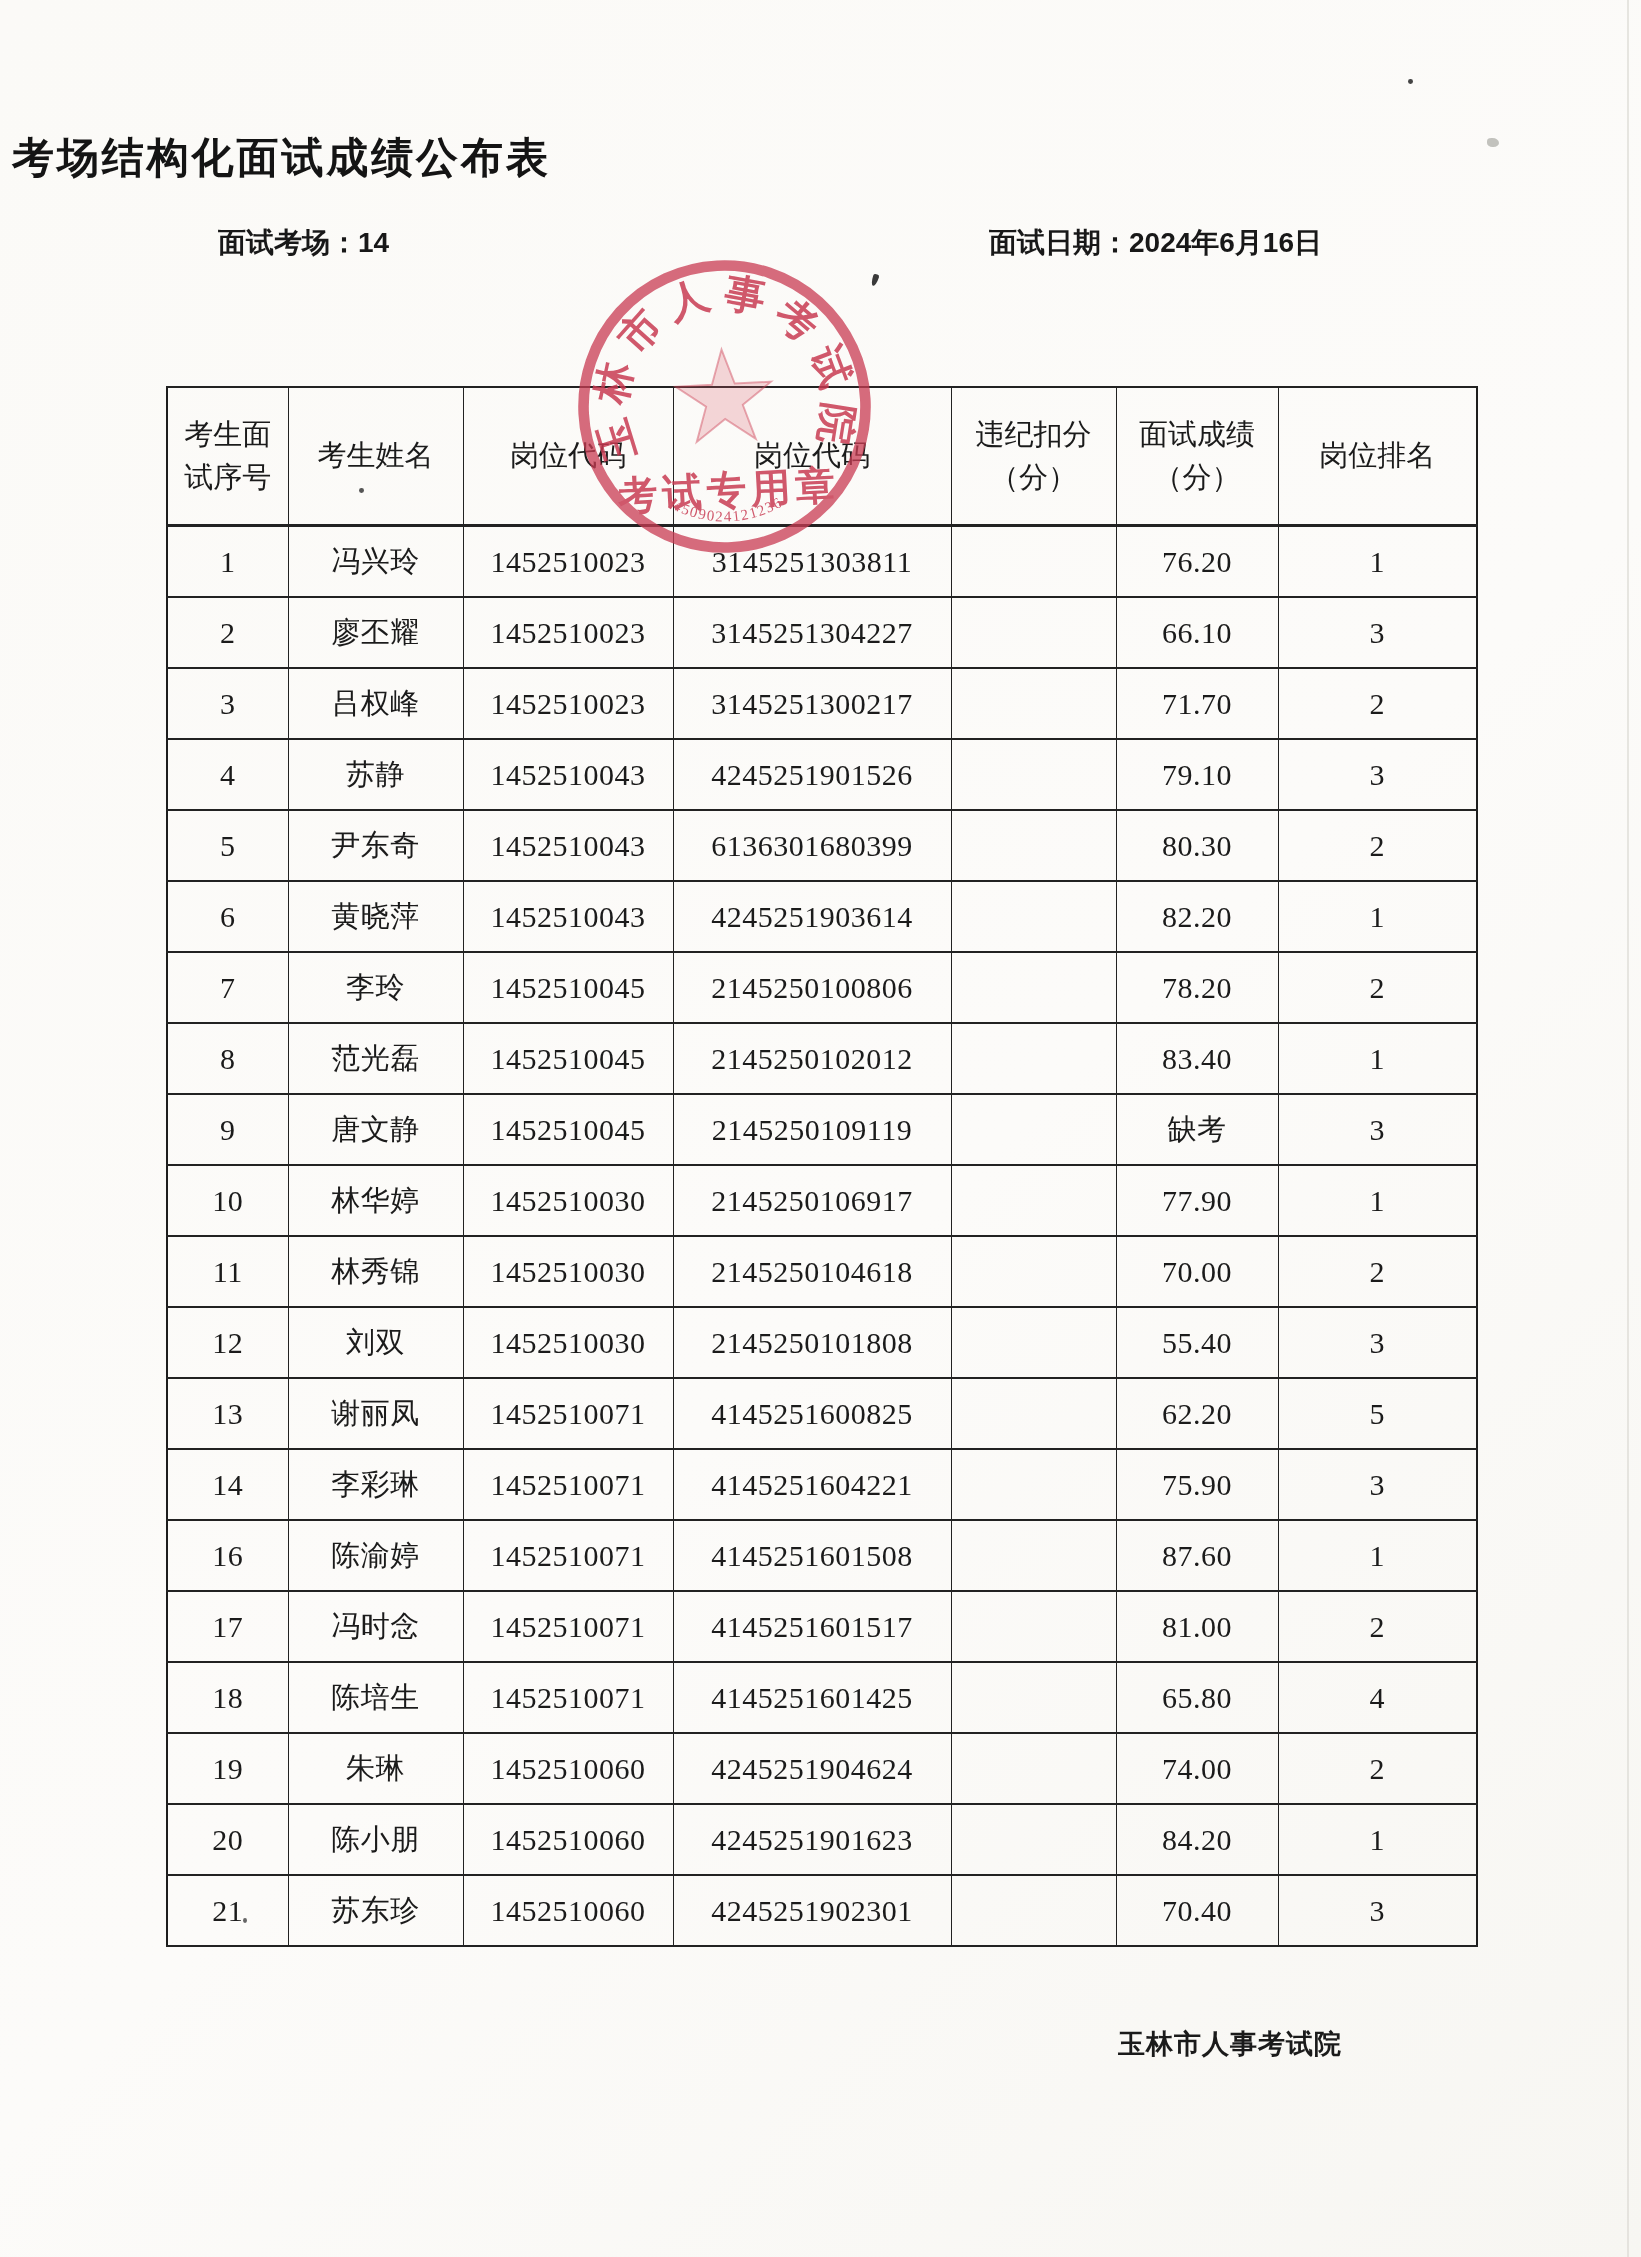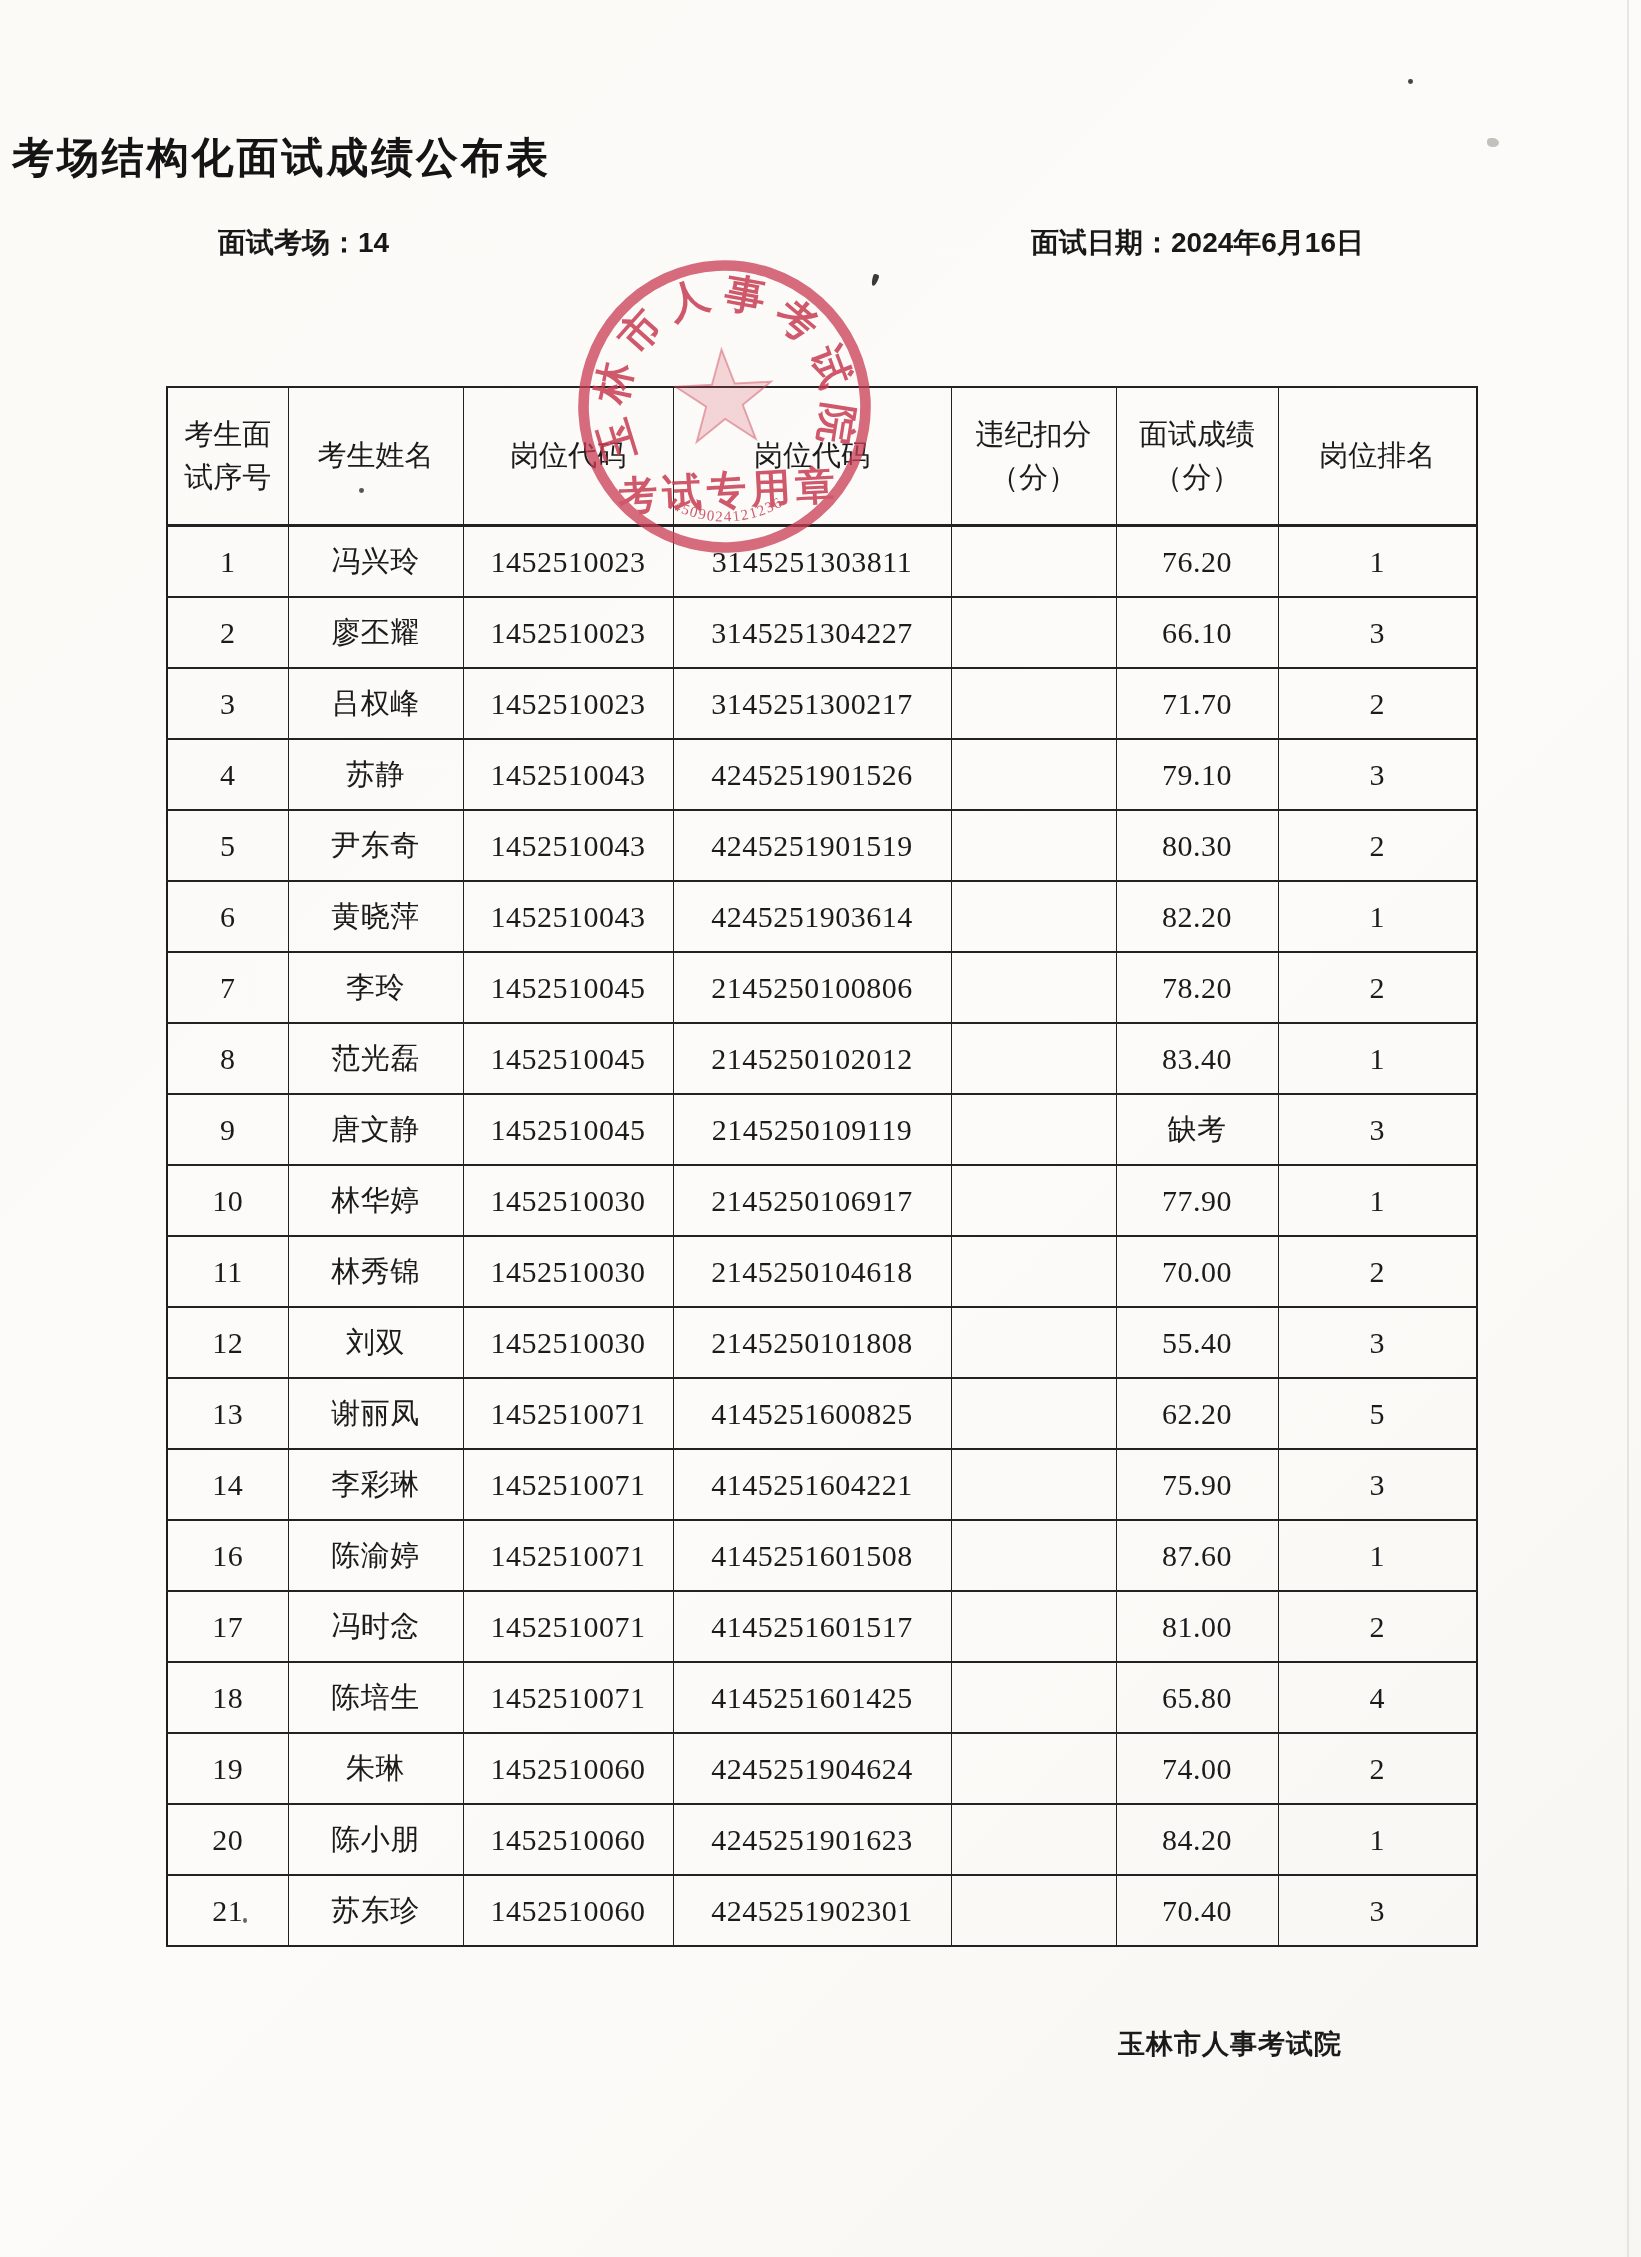--- a/index.html
+++ b/index.html
@@ -13,21 +13,21 @@
     color:#1c1c1c;
   }
   .edge-shadow{position:absolute;right:11.6px;top:0;width:2.9px;height:100%;background:#dddcd6;opacity:.7;}
   .title{
     position:absolute;left:0;top:118px;width:100%;
     text-align:left;font-size:42px;font-weight:700;letter-spacing:2.9px;
     font-family:"Liberation Sans",sans-serif;color:#141414;margin:12px;
   }
   .meta{position:absolute;font-size:28px;font-family:"Liberation Sans",sans-serif;font-weight:600;color:#181818;}
   .meta-room{left:218px;top:224px;text-align:center;}
-  .meta-date{left:1031px;top:224px;}
+  .meta-date{left:989px;top:224px;}
   table.score-table{
     position:absolute;left:166px;top:386px;width:1309px;
     border-collapse:collapse;table-layout:fixed;
     font-size:29px;color:#1b1b1b;
   }
   .score-table th,.score-table td{
     border:1.9px solid #222;
     border-bottom-width:2.9px;
     text-align:center;vertical-align:middle;
     padding:0 11.6px;overflow:hidden;
@@ -119,21 +119,21 @@
           <td class="c-num">1452510043</td>
           <td class="c-num">4245251901526</td>
           <td></td>
           <td class="c-num">79.10</td>
           <td class="c-num">3</td>
         </tr>
       <tr>
           <td class="c-num">5</td>
           <td>尹东奇</td>
           <td class="c-num">1452510043</td>
-          <td class="c-num">4245251901519</td>
+          <td class="c-num">6136301680399</td>
           <td></td>
           <td class="c-num">80.30</td>
           <td class="c-num">2</td>
         </tr>
       <tr>
           <td class="c-num">6</td>
           <td>黄晓萍</td>
           <td class="c-num">1452510043</td>
           <td class="c-num">4245251903614</td>
           <td></td>

